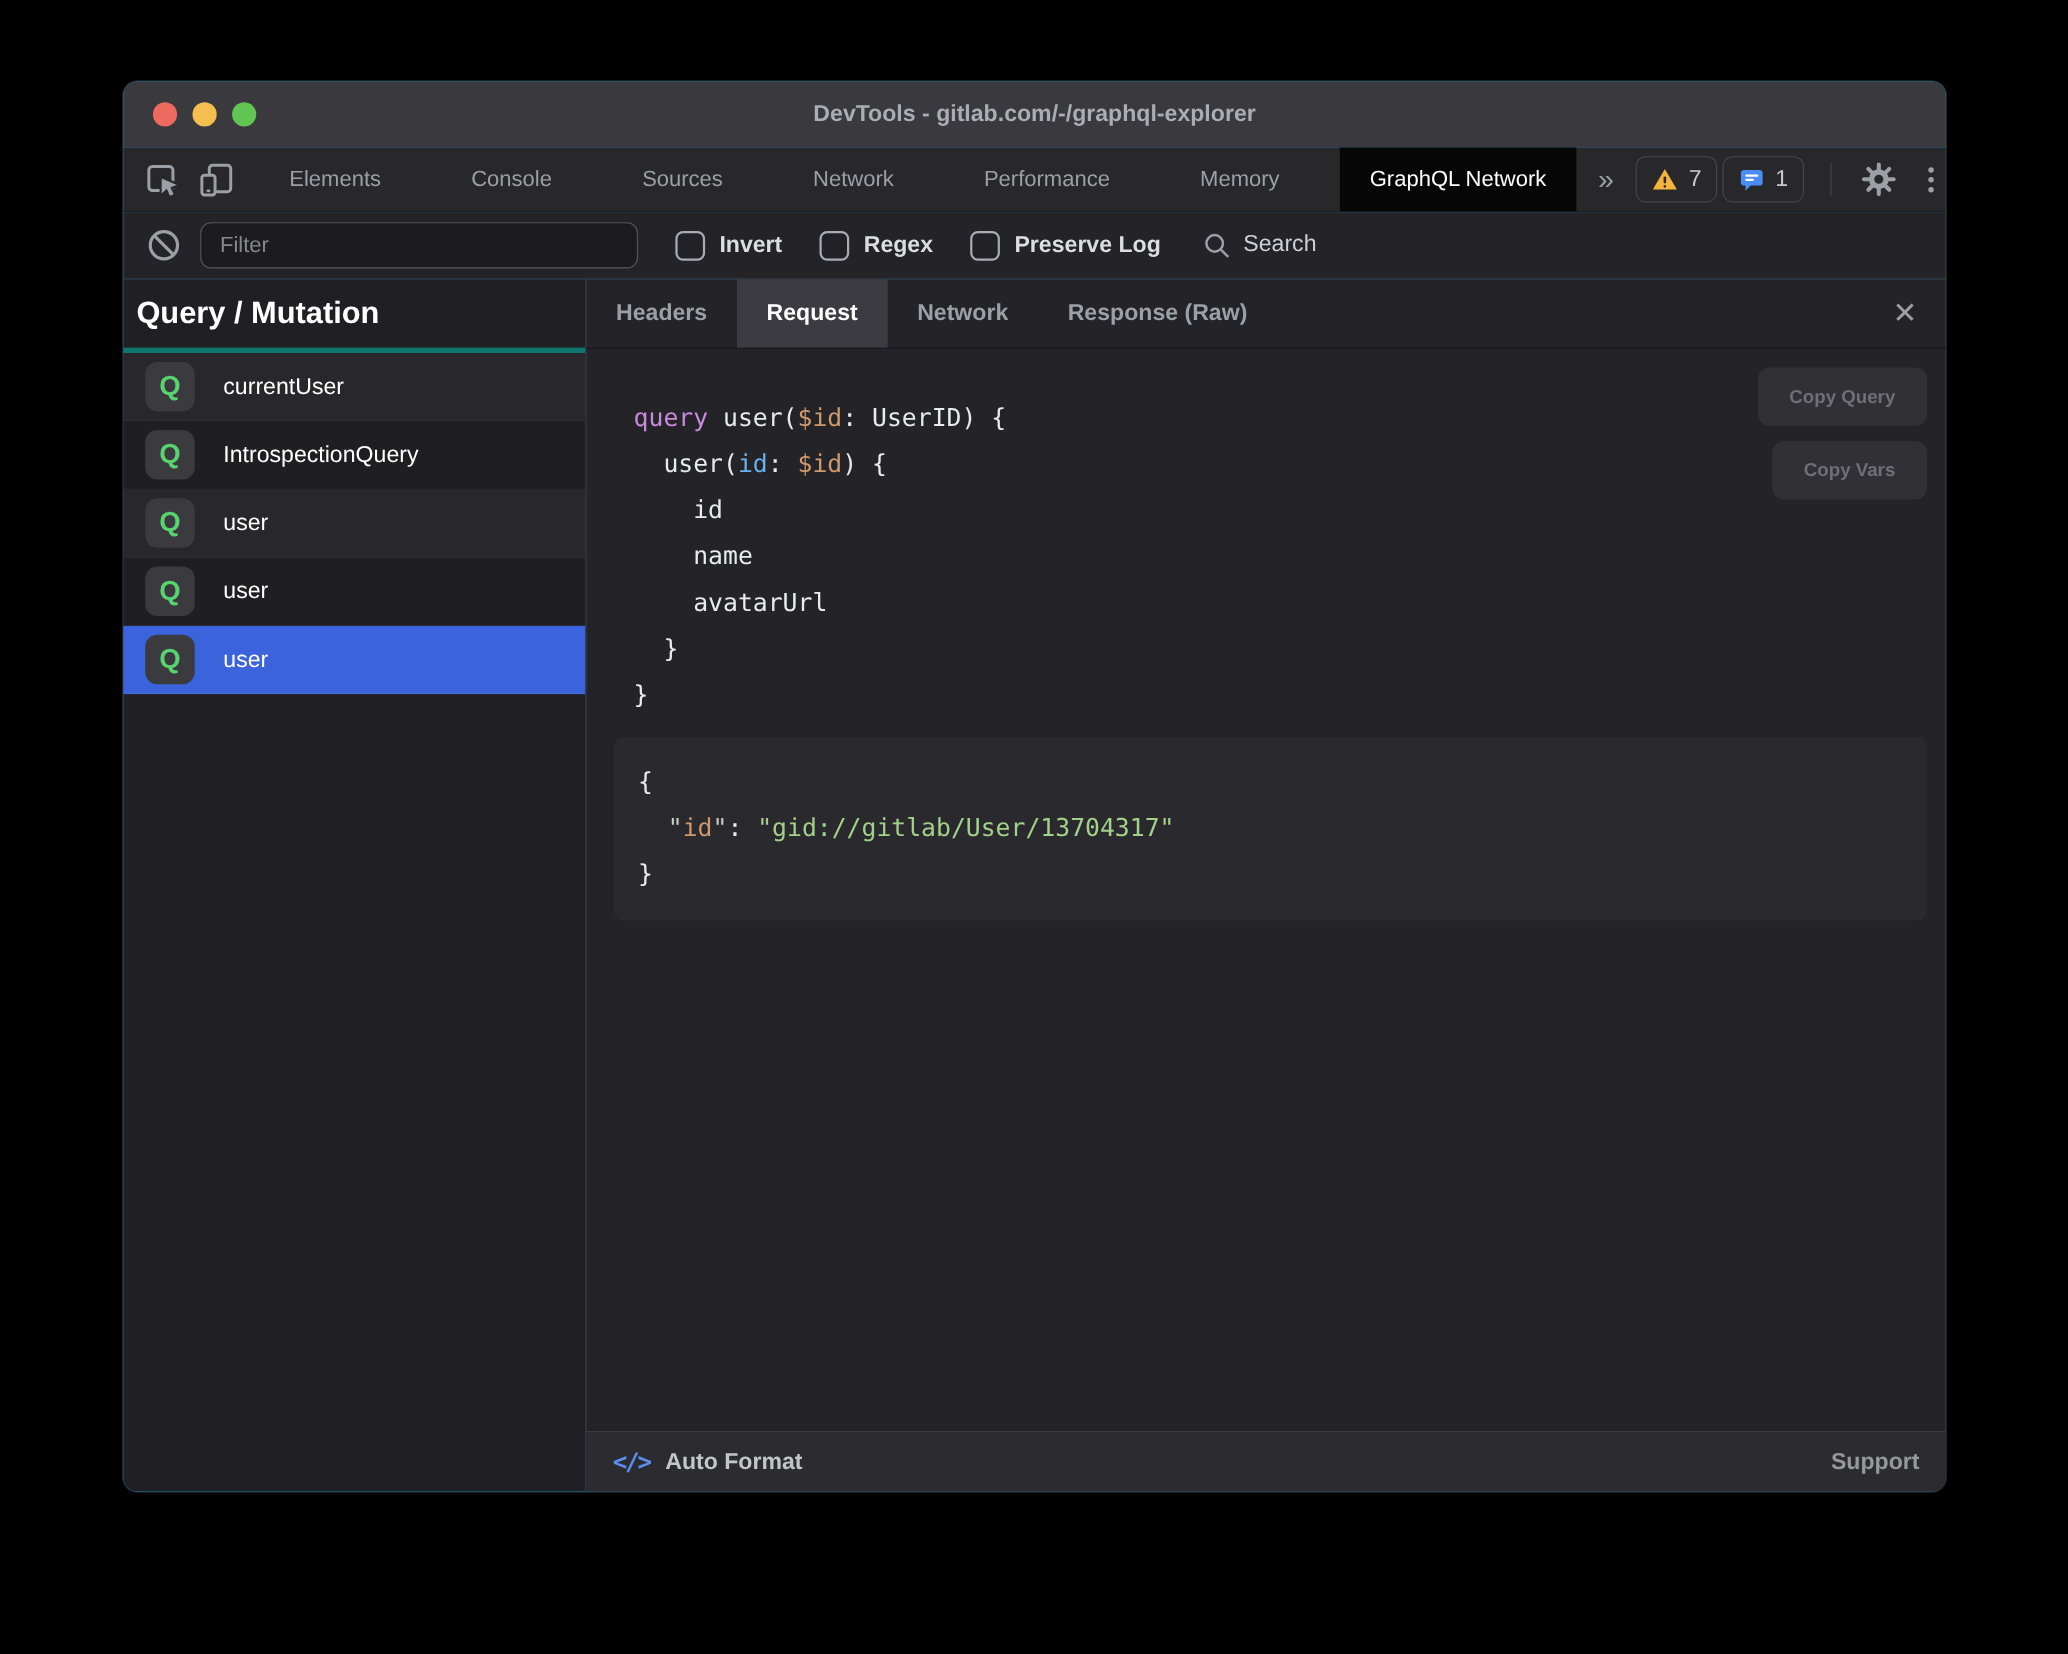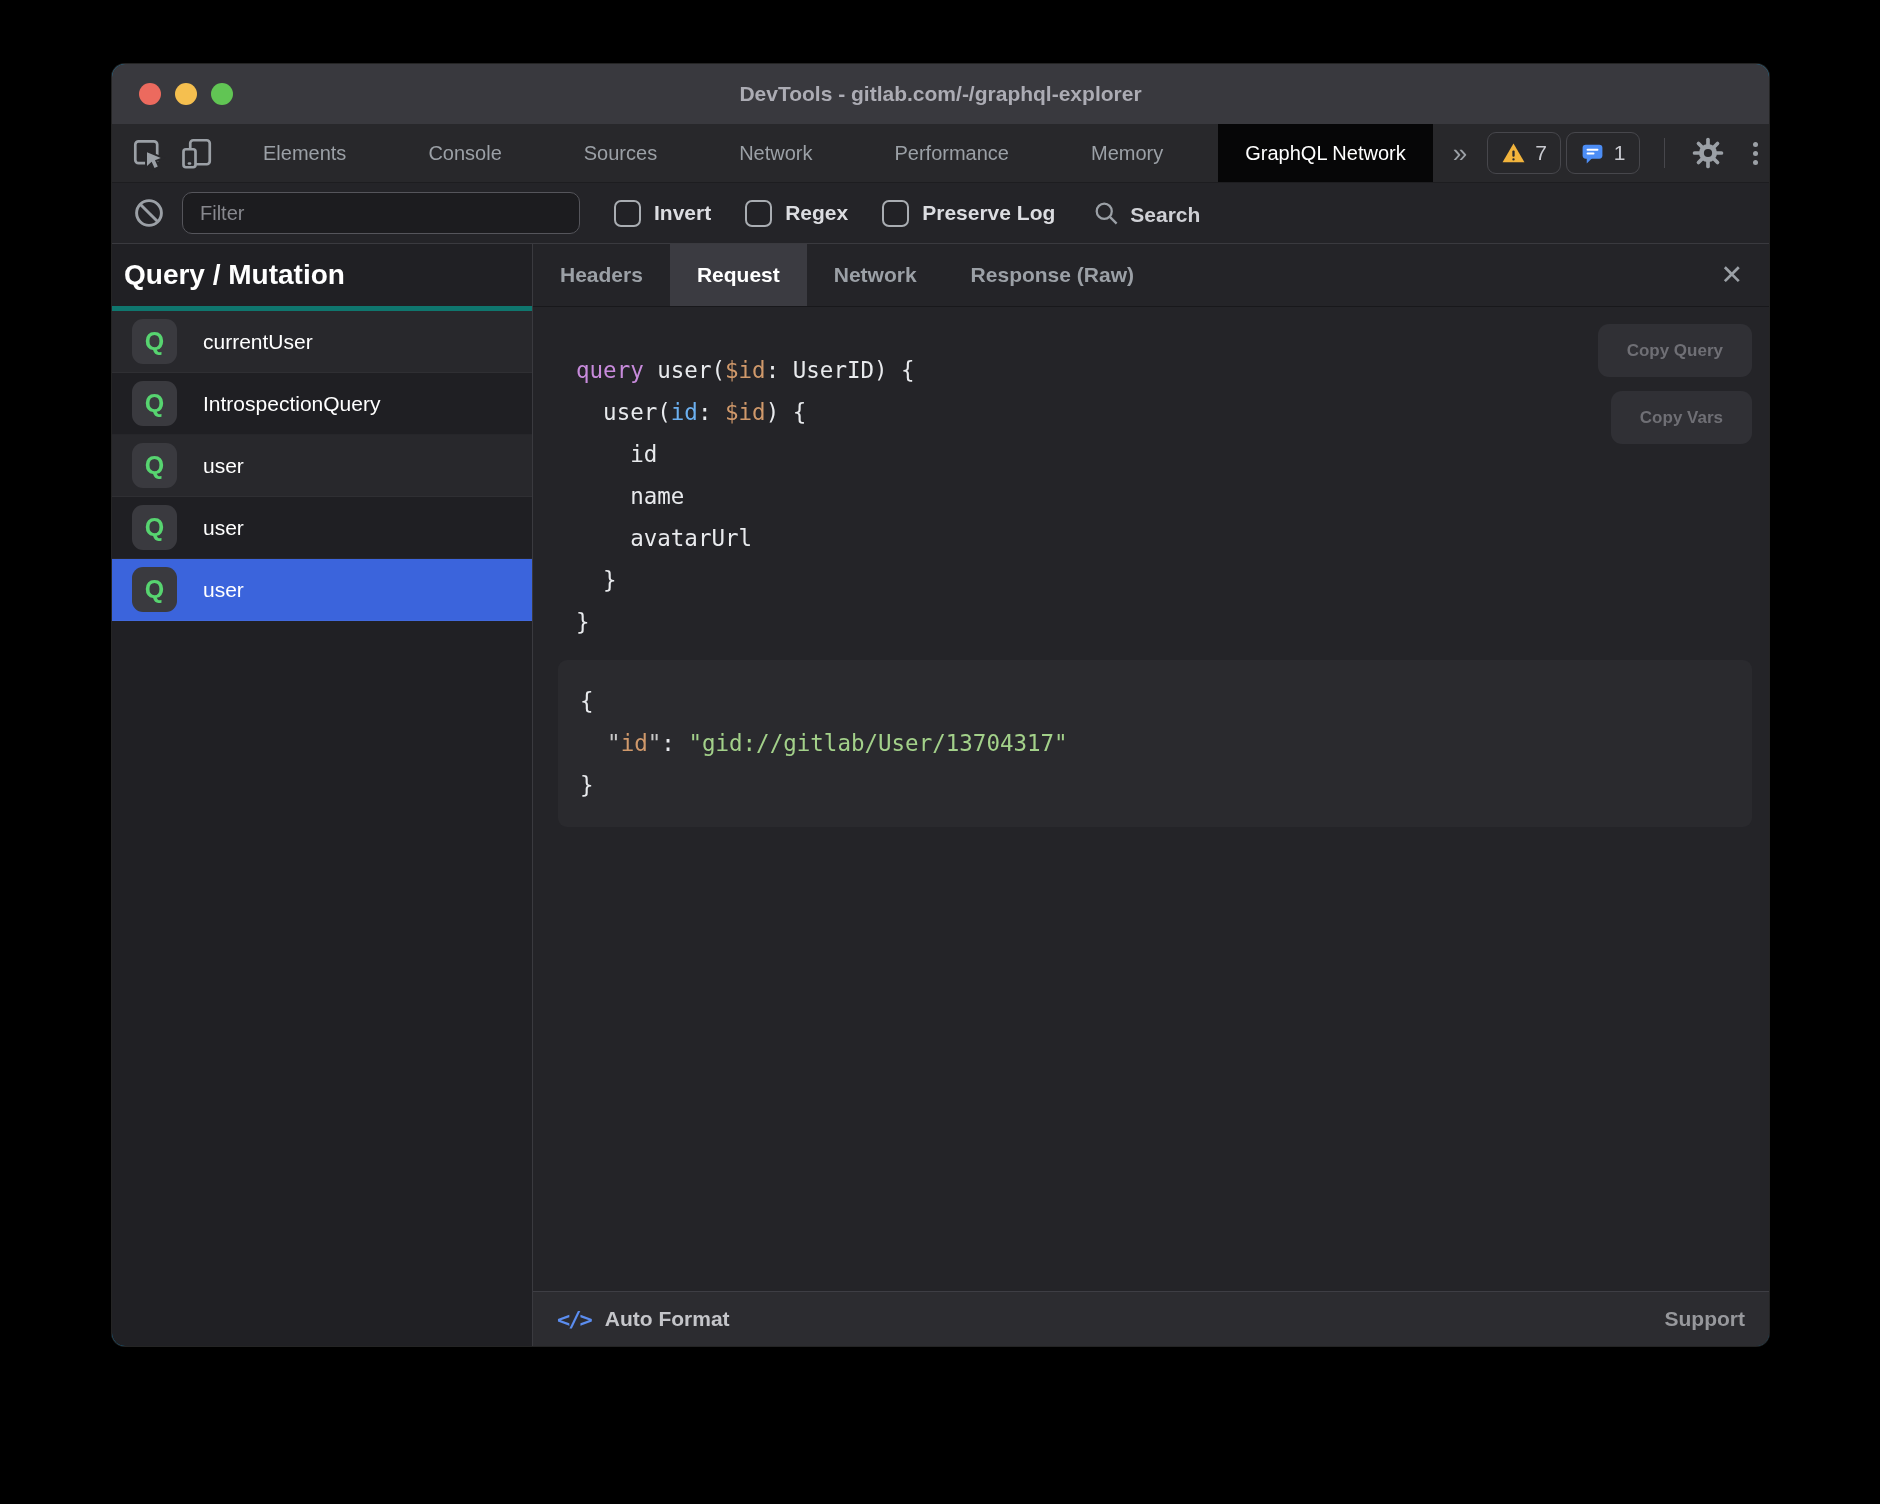--- a/index.html
+++ b/index.html
@@ -6,21 +6,21 @@
   body{
     width:1880px;height:1504px;background:#000;position:relative;overflow:hidden;
     font-family:"Liberation Sans","DejaVu Sans",sans-serif;
     -webkit-font-smoothing:antialiased;
   }
   :root{
     --accent:#3B64DC; --qgreen:#57D470; --warn:#F2B43C; --chat:#4C8DF5; --afblue:#5B8DEF;
     --tok-kw:#C88BDC; --tok-var:#D0996B; --tok-arg:#6CB0F0; --tok-str:#A3D18A;
   }
   .window{
-    position:absolute;left:112px;top:64px;width:1657px;height:1282px;
+    position:absolute;left:112px;top:74px;width:1657px;height:1282px;
     background:#0ea5e9;border-radius:13px;overflow:hidden;
     box-shadow:0 0 0 1px rgba(255,255,255,0.14), 0 30px 90px rgba(0,0,0,0.75);
     display:flex;flex-direction:column;
   }
   
   .titlebar{height:60px;flex:0 0 auto;background:#39393E;display:flex;align-items:center;position:relative;}
   .traffic{display:flex;gap:14px;margin-left:27px;z-index:2;}
   .light{width:22px;height:22px;border-radius:50%;}
   .light.red{background:#EC6A5E;} .light.yellow{background:#F5BF4F;} .light.green{background:#61C554;}
   .title{position:absolute;left:0;right:0;text-align:center;color:#ACACB4;font-size:21px;font-weight:bold;}
@@ -36,21 +36,21 @@
   .badge-group{display:flex;gap:5px;}
   .badge{display:flex;align-items:center;gap:9px;border:1px solid #47474C;border-radius:9px;padding:0 13px;height:40px;color:#C9CAD0;font-size:21px;}
   .kebab{display:flex;flex-direction:column;gap:4px;align-items:center;justify-content:center;width:30px;height:38px;}
   .kebab i{width:5px;height:5px;border-radius:50%;background:#9BA0A6;}
   
   .filterbar{height:60px;flex:0 0 auto;background:#242428;border-bottom:1px solid #3A3A3F;display:flex;align-items:center;padding-left:18px;}
   .filter-input{margin-left:14px;width:362px;height:40px;background:#1C1C1F;border:1px solid #55555B;border-radius:10px;color:#E8EAED;font-size:20px;padding:0 17px;outline:none;font-family:inherit;}
   .filter-input::placeholder{color:#87888E;}
   .cb-item{display:flex;align-items:center;gap:13px;margin-left:34px;color:#DCDDE1;font-size:21px;font-weight:bold;cursor:default;}
   .cb-box{width:23px;height:23px;border:2px solid #A9ADB2;border-radius:7px;background:#222226;}
-  .search{display:flex;align-items:flex-end;gap:10px;margin-left:38px;color:#CFD0D5;font-size:21px;font-weight:bold;}
+  .search{display:flex;align-items:flex-start;gap:10px;margin-left:38px;color:#CFD0D5;font-size:21px;font-weight:normal;}
   
   .main{flex:1;display:flex;min-height:0;}
   .sidebar{width:420px;flex:0 0 auto;background:#202024;border-right:1px solid #3A3A3F;display:flex;flex-direction:column;}
   .sidebar-header{height:62px;flex:0 0 auto;border-bottom:5px solid #0f766e;display:flex;align-items:center;padding-left:12px;color:#FFFFFF;font-size:28px;font-weight:bold;}
   .qrow{height:61px;flex:0 0 auto;display:flex;align-items:center;padding-left:20px;gap:26px;border-bottom:1px solid rgba(255,255,255,0.035);}
   .qrow.even{background:#28282C;} .qrow.odd{background:#1F1F23;} .qrow.selected{background:var(--accent);}
   .qbadge{width:45px;height:45px;border-radius:11px;background:#3A3A3F;color:var(--qgreen);font-weight:bold;font-size:25px;display:flex;align-items:center;justify-content:center;flex:0 0 auto;}
   .qlabel{color:#FFFFFF;font-size:21px;font-weight:normal;white-space:nowrap;}
   
   .detail{flex:1;display:flex;flex-direction:column;background:#242428;min-width:0;}

